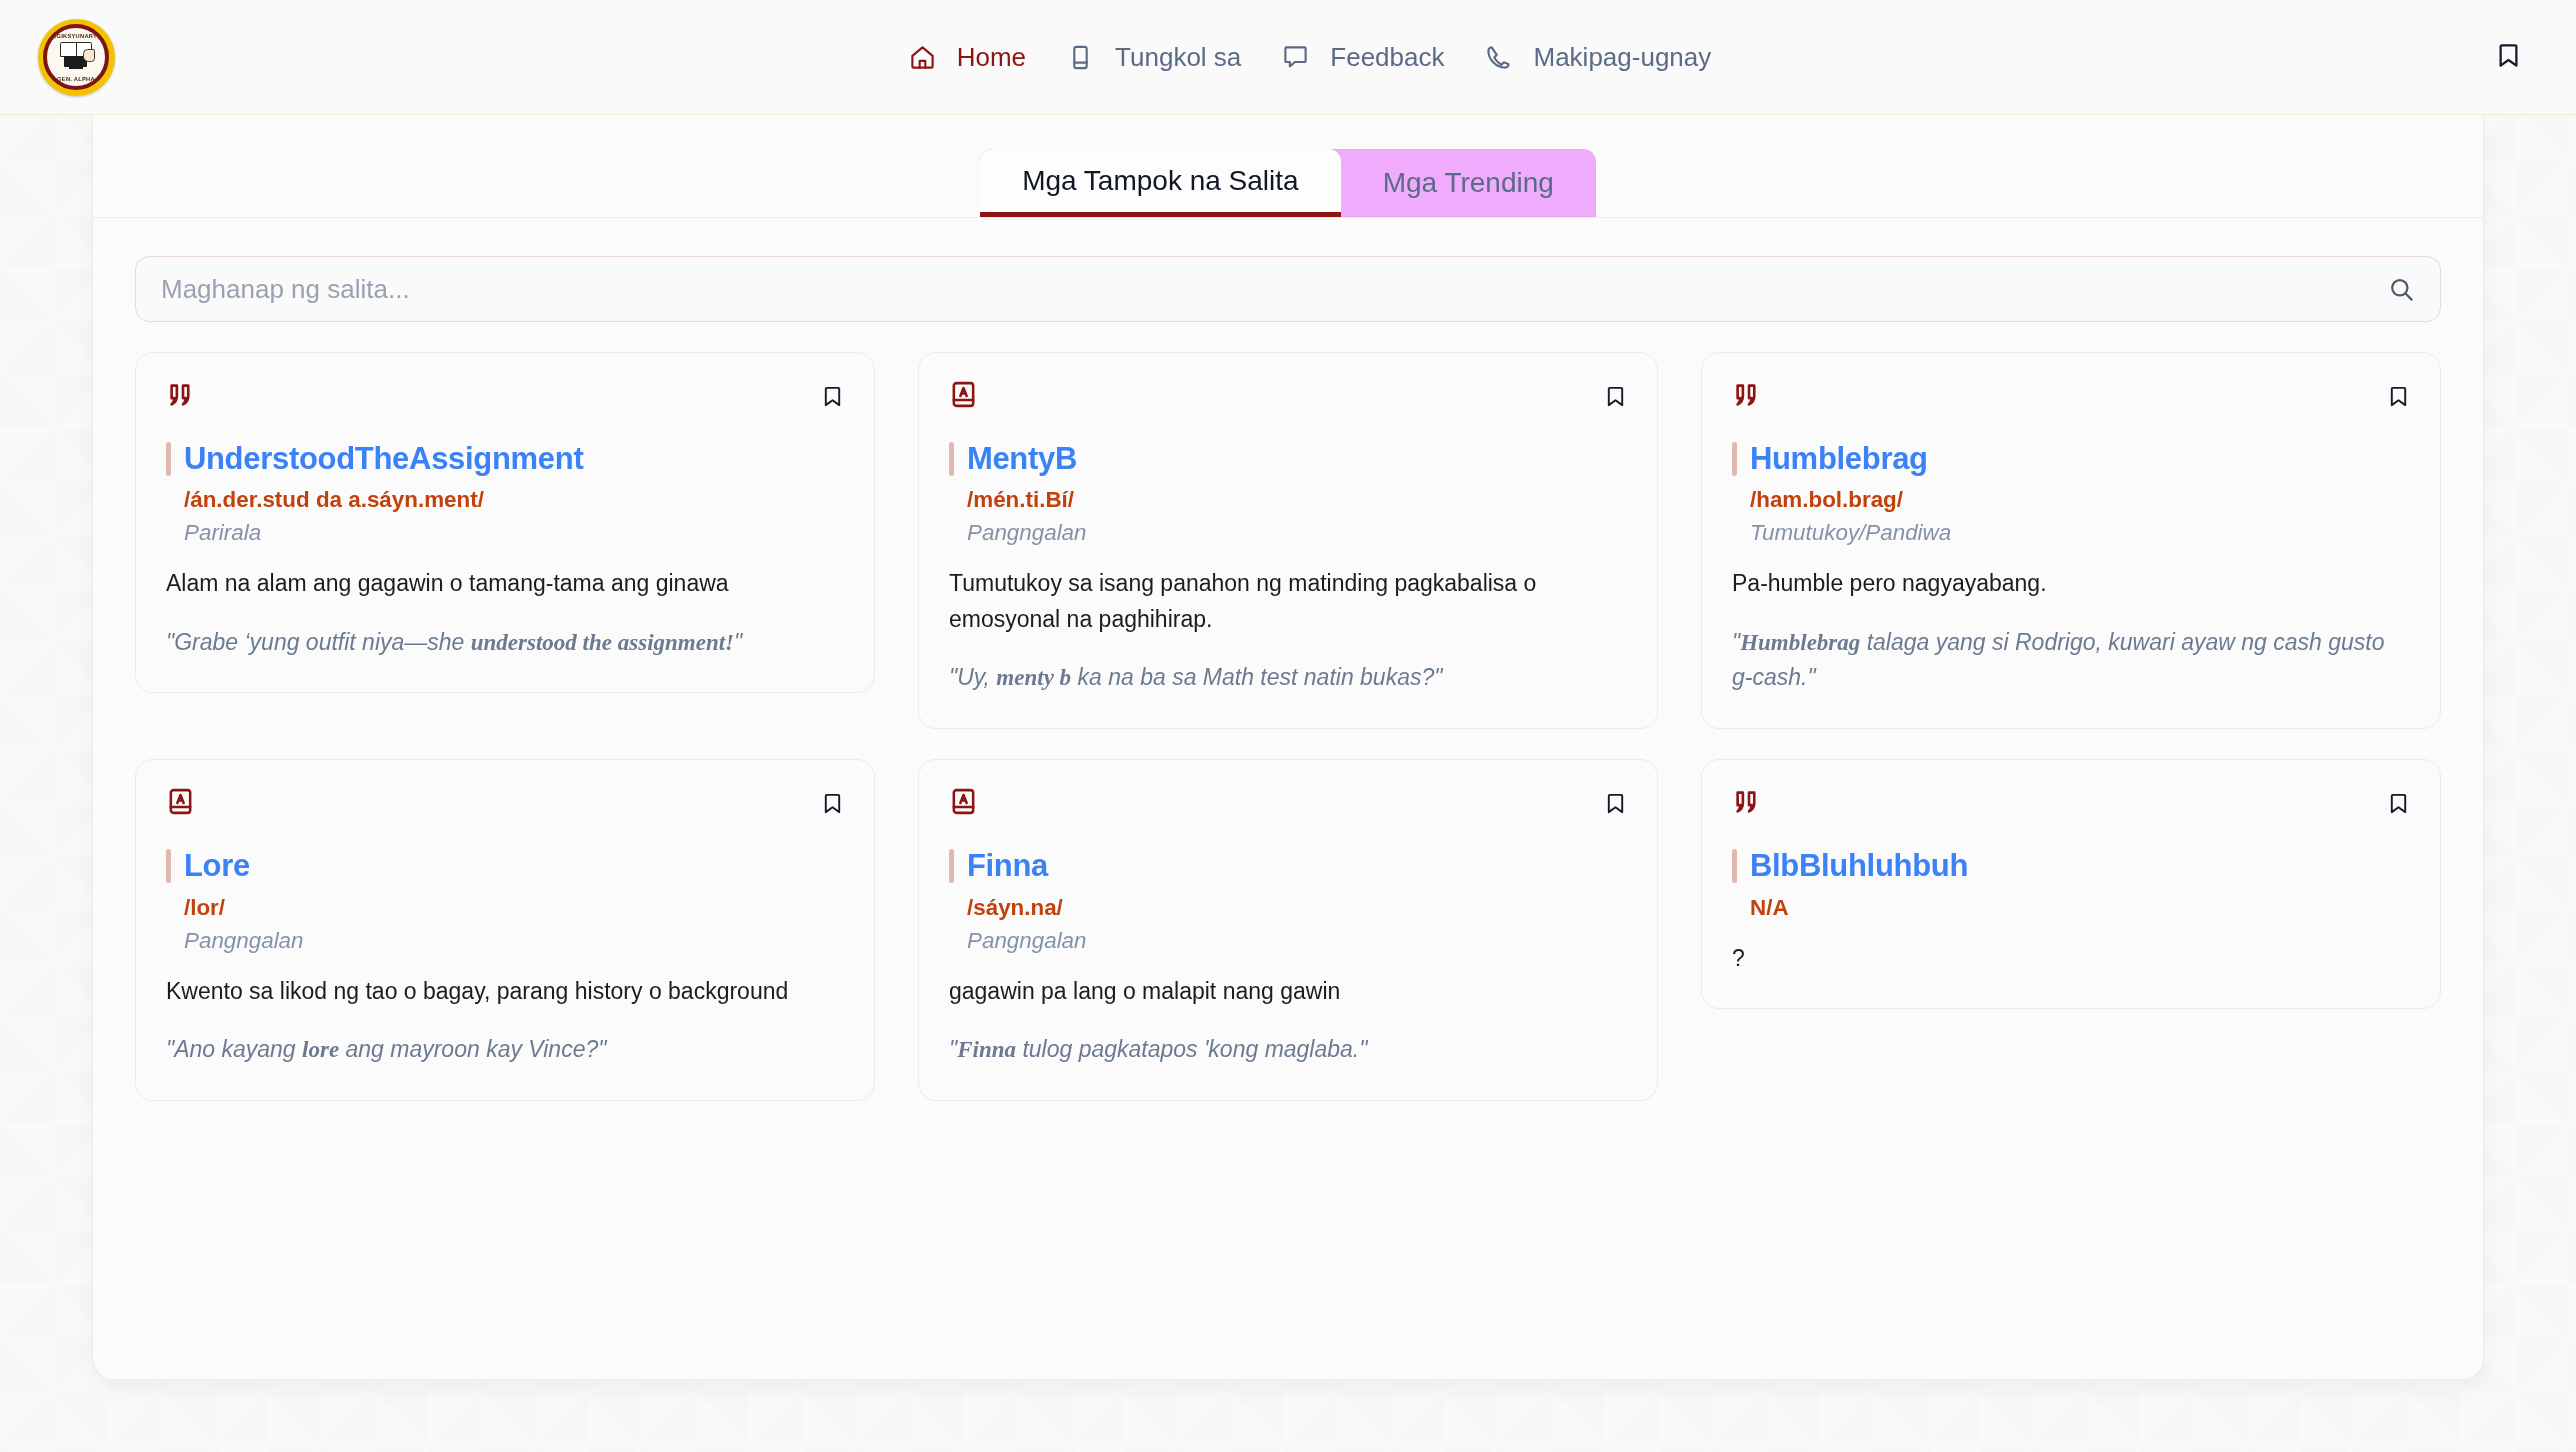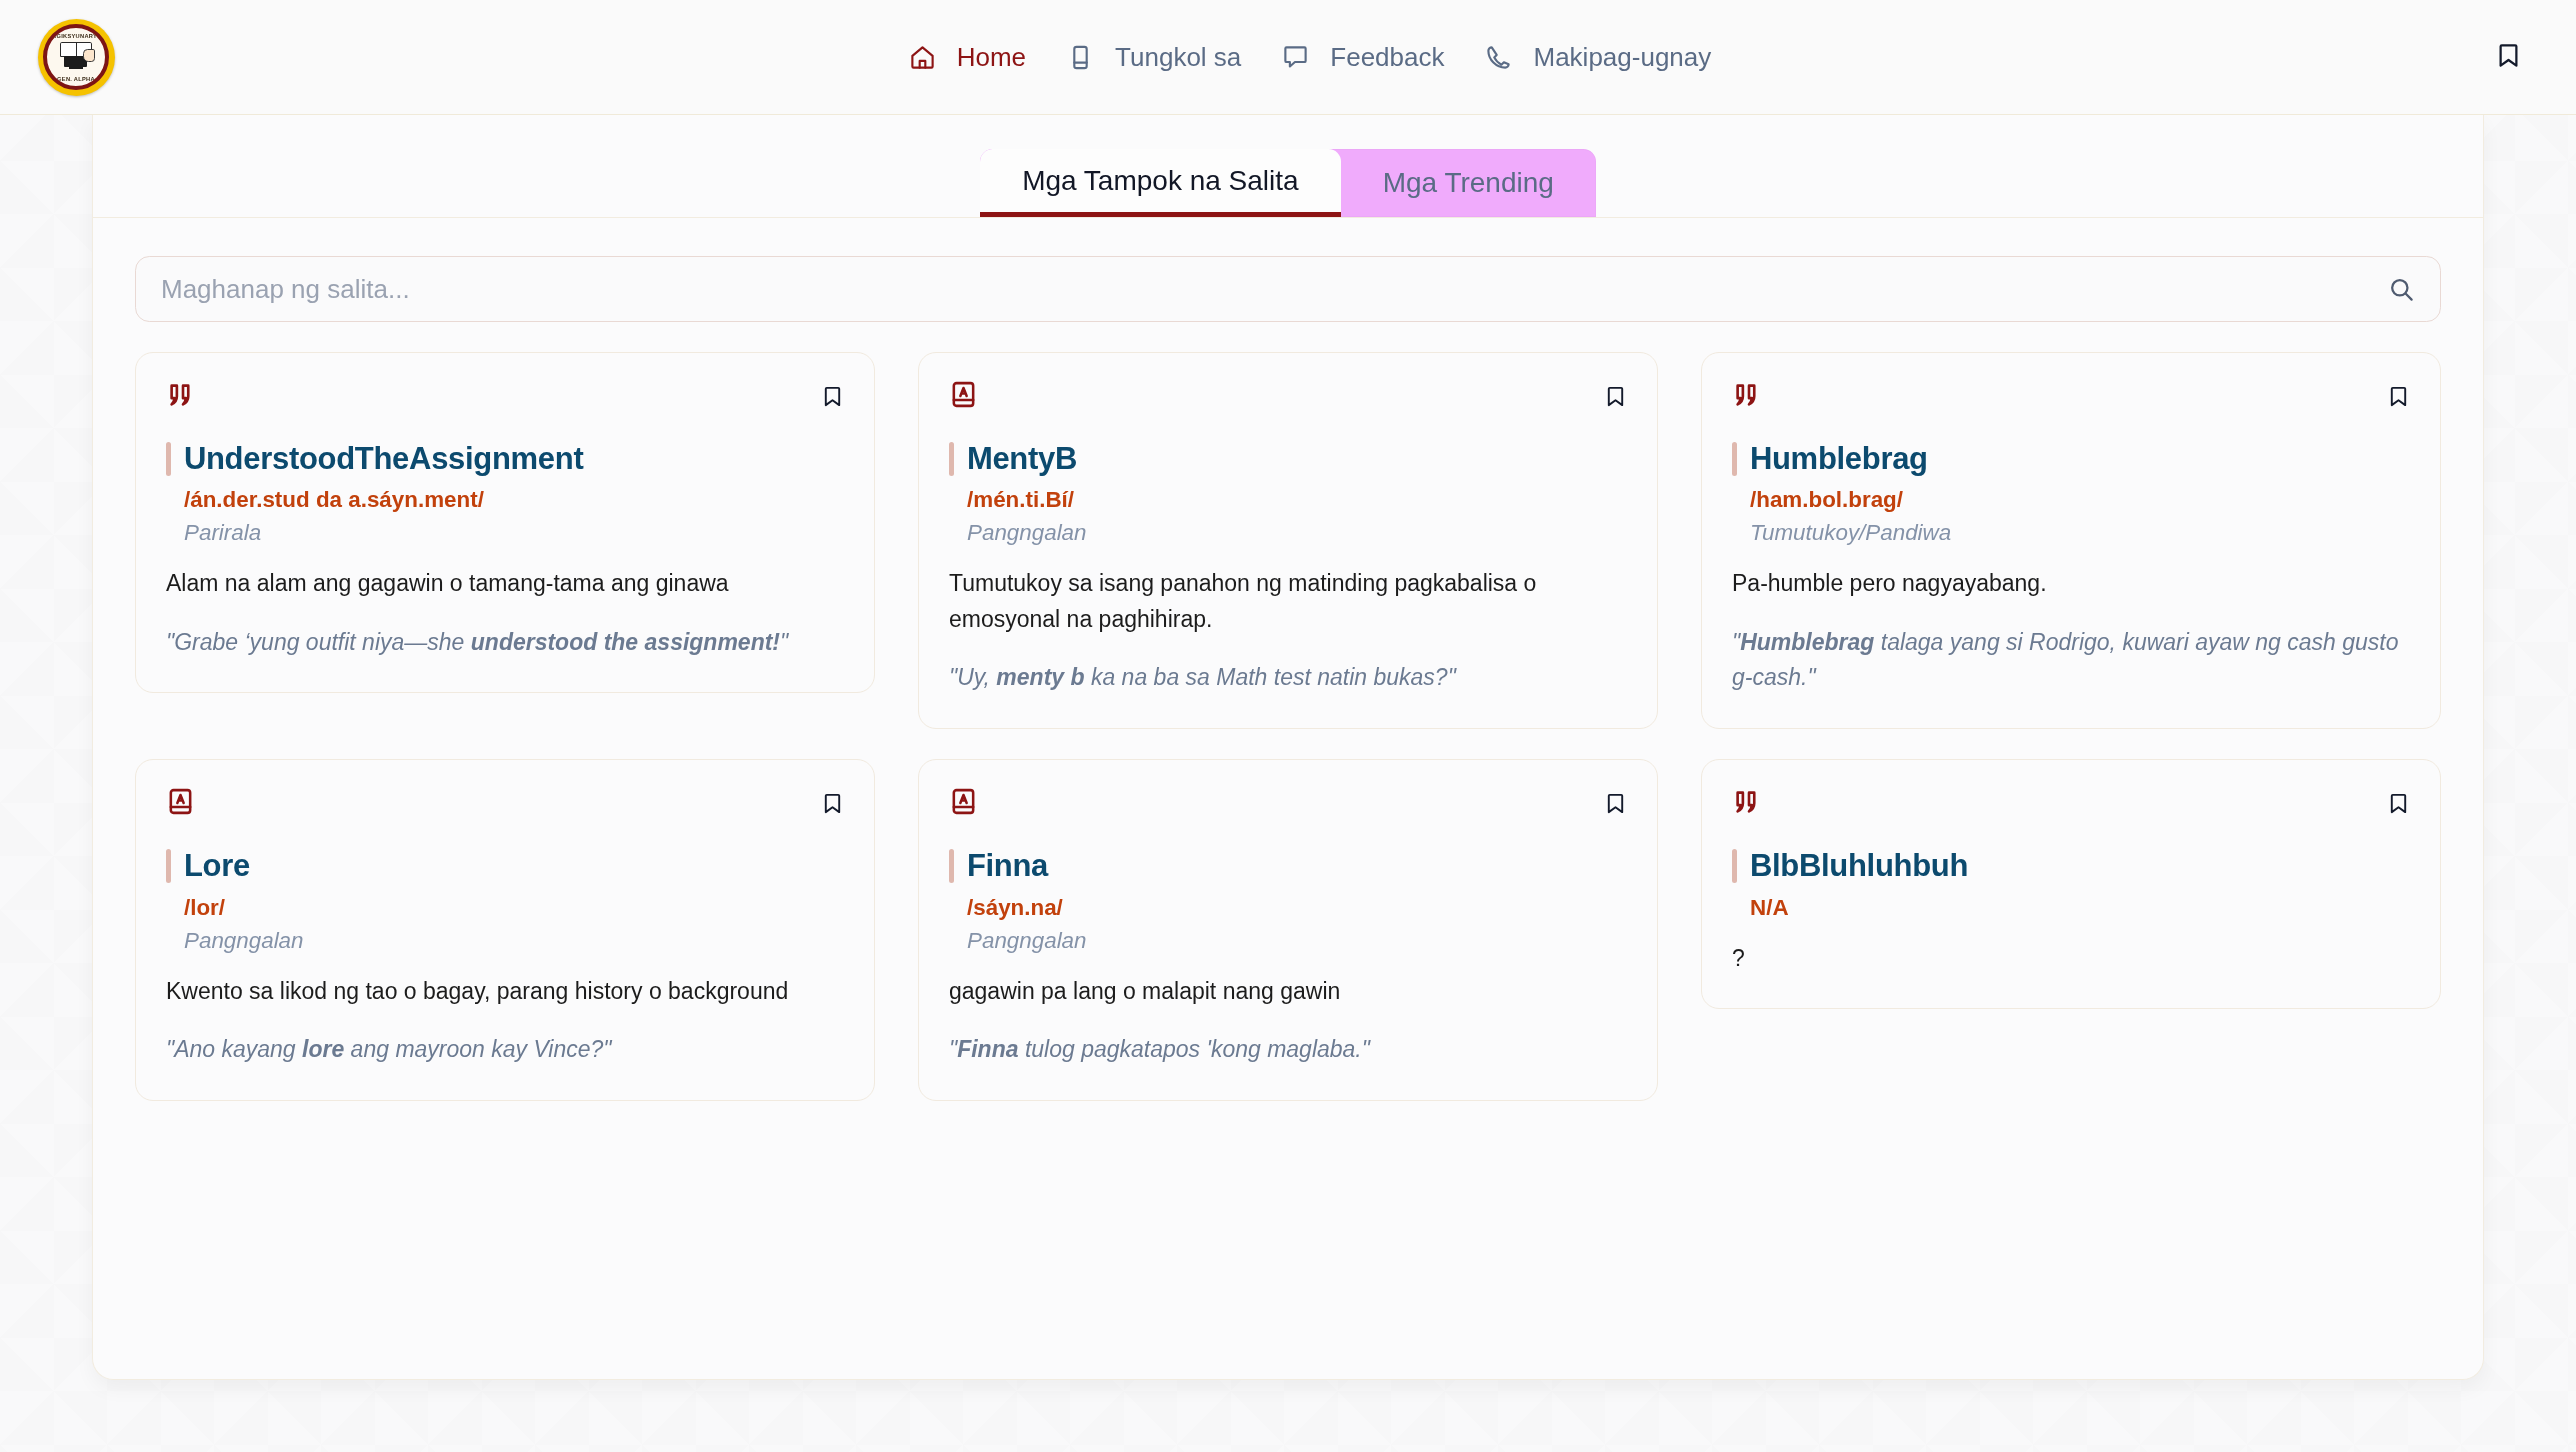--- a/index.html
+++ b/index.html
@@ -257,21 +257,21 @@
   .accent-bar {
     width: 5.4px;
     height: 34px;
     border-radius: 3.6px;
     background: #dfb8ae;
     flex: none;
   }
   .wtitle {
     font-size: 31px;
     font-weight: bold;
-    color: #0c4a6e;
+    color: #3b82f6;
     letter-spacing: -0.3px;
   }
 
   .wphon {
     margin: 10.7px 0 0 18px;
     font-size: 22.4px;
     font-weight: bold;
     color: #c2410c;
   }
   .wpos {
@@ -286,21 +286,21 @@
     line-height: 1.55;
     color: #1c1c1c;
   }
   .wex {
     margin: 23px 0 0 0;
     font-size: 23px;
     line-height: 1.55;
     font-style: italic;
     color: #6b7a91;
   }
-  .wex b { font-weight: bold; font-style: italic; }
+  .wex b { font-weight: bold; font-style: italic; font-family: Liberation Serif, serif; }
 </style>
 </head>
 <body>
 
 <div class="watermark"></div>
 
 <div class="topbar">
 
   <div class="logo-wrap">
     <div class="seal">

